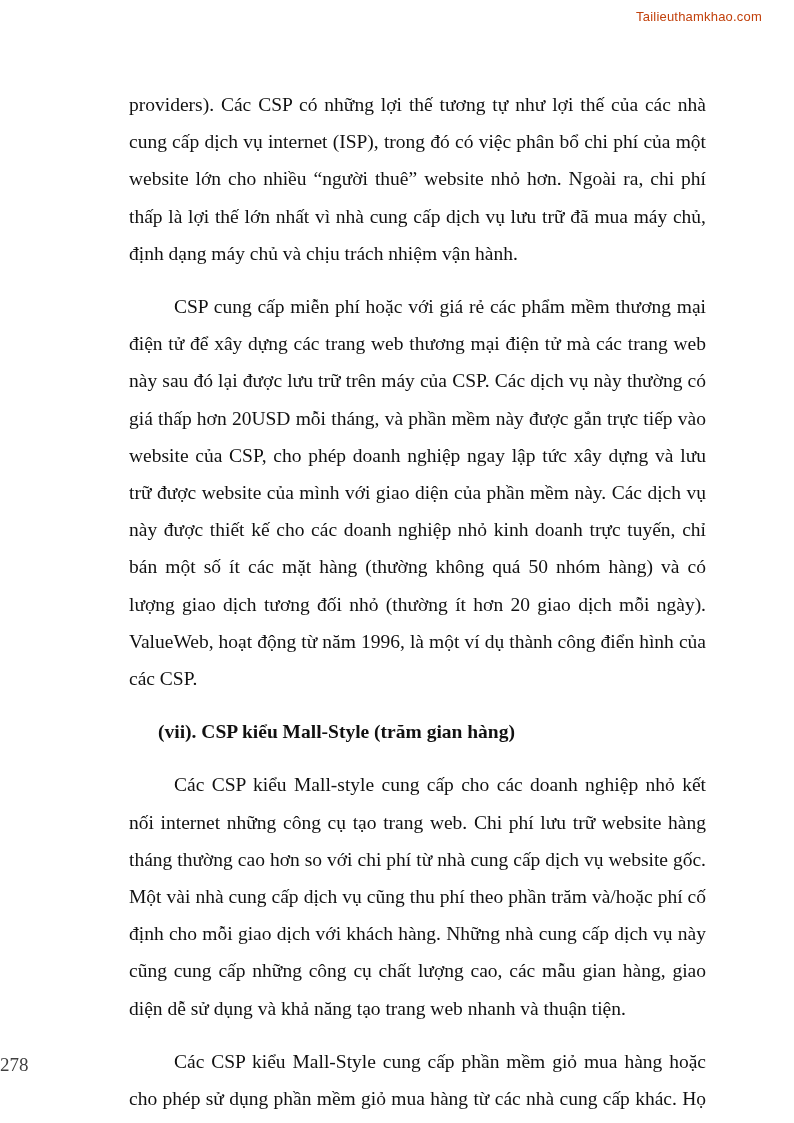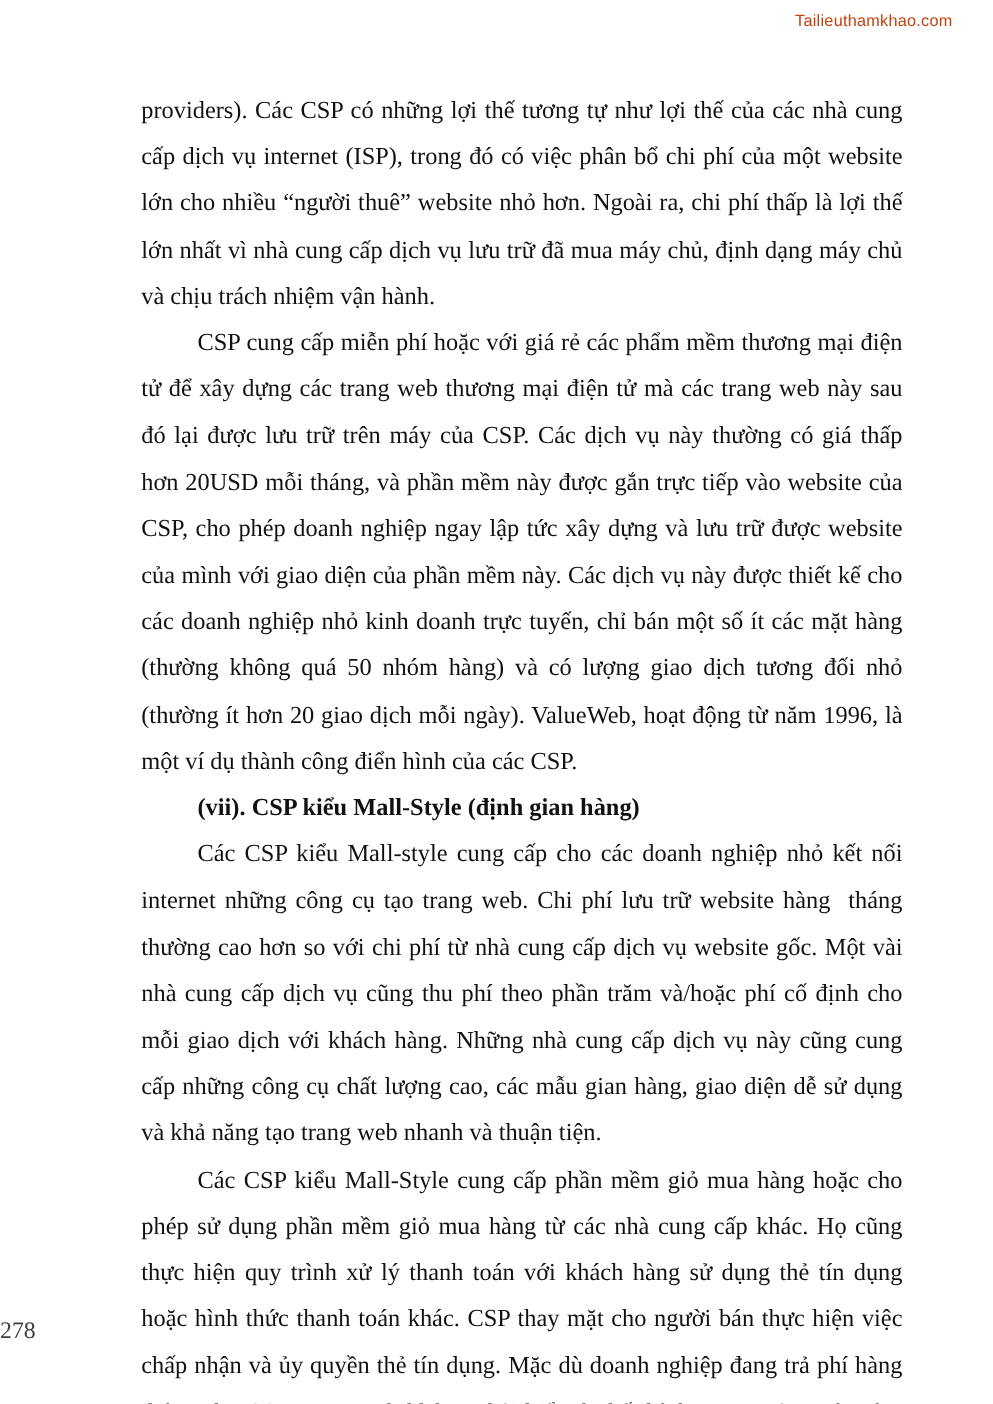--- a/index.html
+++ b/index.html
@@ -28,21 +28,21 @@
     user-select: none;
     white-space: nowrap;
   }
   .content {
     position: absolute;
     left: 113px;
     top: 70px;
     width: 609px;
   }
   p.body-text {
-    margin: 0;
+    margin: 16px;
     font-size: 19.5px;
     line-height: 37.2px;
     text-align: justify;
     text-justify: inter-word;
     text-indent: 0;
     white-space: pre-wrap;
     hyphens: none;
     word-spacing: 0;
   }
   p.indented {
@@ -74,21 +74,21 @@
 <div class="page">
 
   <div class="watermark">Tailieuthamkhao.com</div>
 
   <div class="content">
 
     <p class="body-text">providers). Các CSP có những lợi thế tương tự như lợi thế của các nhà cung cấp dịch vụ internet (ISP), trong đó có việc phân bổ chi phí của một website lớn cho nhiều “người thuê” website nhỏ hơn. Ngoài ra, chi phí thấp là lợi thế lớn nhất vì nhà cung cấp dịch vụ lưu trữ đã mua máy chủ, định dạng máy chủ và chịu trách nhiệm vận hành.</p>
 
     <p class="body-text indented">CSP cung cấp miễn phí hoặc với giá rẻ các phẩm mềm thương mại điện tử để xây dựng các trang web thương mại điện tử mà các trang web này sau đó lại được lưu trữ trên máy của CSP. Các dịch vụ này thường có giá thấp hơn 20USD mỗi tháng, và phần mềm này được gắn trực tiếp vào website của CSP, cho phép doanh nghiệp ngay lập tức xây dựng và lưu trữ được website của mình với giao diện của phần mềm này. Các dịch vụ này được thiết kế cho các doanh nghiệp nhỏ kinh doanh trực tuyến, chỉ bán một số ít các mặt hàng (thường không quá 50 nhóm hàng) và có lượng giao dịch tương đối nhỏ (thường ít hơn 20 giao dịch mỗi ngày). ValueWeb, hoạt động từ năm 1996, là một ví dụ thành công điển hình của các CSP.</p>
 
-    <p class="heading">(vii). CSP kiểu Mall-Style (định gian hàng)</p>
+    <p class="heading">(vii). CSP kiểu Mall-Style (trăm gian hàng)</p>
 
     <p class="body-text indented">Các CSP kiểu Mall-style cung cấp cho các doanh nghiệp nhỏ kết nối internet những công cụ tạo trang web. Chi phí lưu trữ website hàng  tháng thường cao hơn so với chi phí từ nhà cung cấp dịch vụ website gốc. Một vài nhà cung cấp dịch vụ cũng thu phí theo phần trăm và/hoặc phí cố định cho mỗi giao dịch với khách hàng. Những nhà cung cấp dịch vụ này cũng cung cấp những công cụ chất lượng cao, các mẫu gian hàng, giao diện dễ sử dụng và khả năng tạo trang web nhanh và thuận tiện.</p>
 
     <p class="body-text indented">Các CSP kiểu Mall-Style cung cấp phần mềm giỏ mua hàng hoặc cho phép sử dụng phần mềm giỏ mua hàng từ các nhà cung cấp khác. Họ cũng thực hiện quy trình xử lý thanh toán với khách hàng sử dụng thẻ tín dụng hoặc hình thức thanh toán khác. CSP thay mặt cho người bán thực hiện việc chấp nhận và ủy quyền thẻ tín dụng. Mặc dù doanh nghiệp đang trả phí hàng tháng cho CSP, trang web không phải hiển thị bất kỳ banner quảng cáo nào, điều này gia tăng mức độ tập trung của khách hàng. Lợi ích thứ tư của CSP kiểu Mall style là họ</p>
 
   </div>
 
   <div class="page-number">278</div>
 
 </div>

